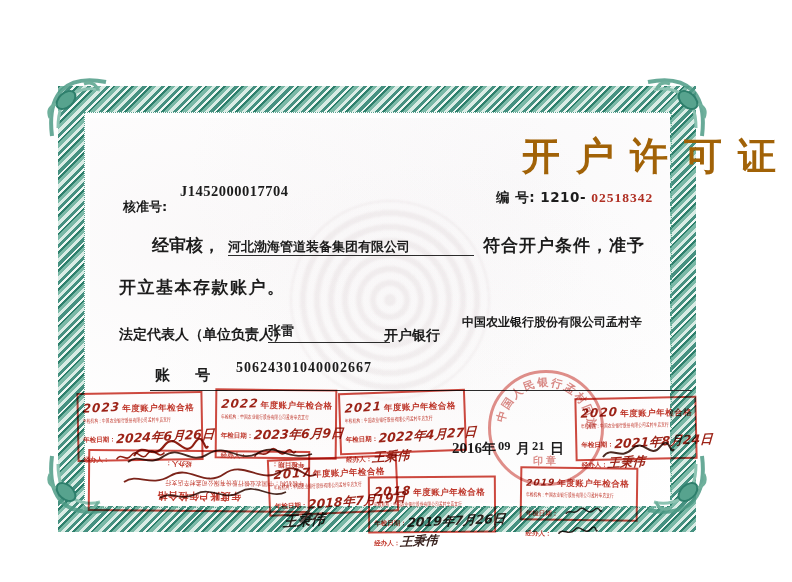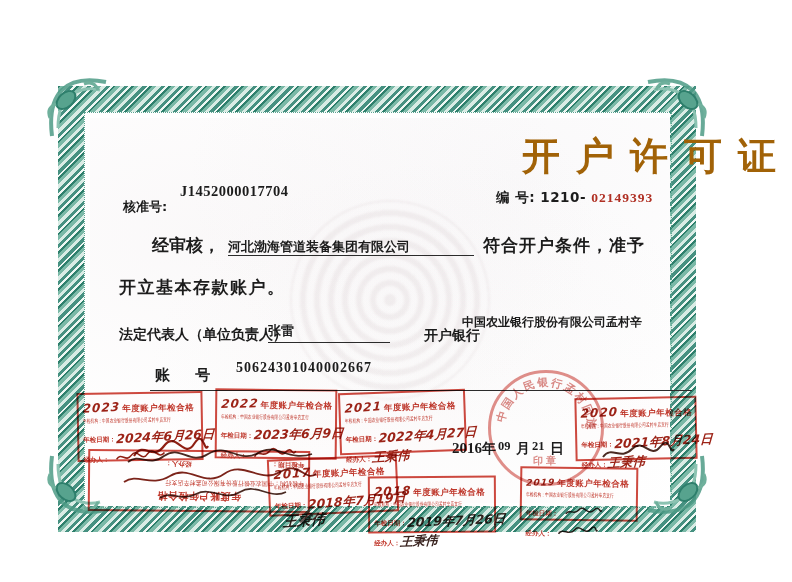--- a/index.html
+++ b/index.html
@@ -62,21 +62,21 @@
     font-size:13px;font-weight:600;border-bottom:1.5px solid #2b2b2b;
     padding-bottom:0;height:17px;
   }
   .review-suffix{position:absolute;left:483px;top:234px;font-size:17px;font-weight:bold;letter-spacing:1px;}
   .account-line{position:absolute;left:119px;top:276px;font-size:17px;font-weight:bold;letter-spacing:1.5px;}
   .legal-label{position:absolute;left:119px;top:326px;font-size:14px;font-weight:bold;}
   .legal-name{
     position:absolute;left:268px;top:322px;width:122px;font-size:13px;font-weight:600;
     border-bottom:1.5px solid #2b2b2b;height:20px;
   }
-  .bank-label{position:absolute;left:424px;top:327px;font-size:14px;font-weight:bold;}
+  .bank-label{position:absolute;left:384px;top:327px;font-size:14px;font-weight:bold;}
   .bank-top{position:absolute;left:462px;top:314px;font-size:12px;font-weight:600;white-space:nowrap;}
   .bank-bottom{
     position:absolute;left:458px;top:328px;width:234px;font-size:12px;font-weight:600;
     border-bottom:1.5px solid #2b2b2b;height:16px;
   }
   .acct-label{position:absolute;left:155px;top:366px;font-size:15px;font-weight:bold;letter-spacing:10px;}
   .acct-num{
     position:absolute;left:236px;top:360px;font-size:14px;font-weight:600;
     font-family:"Liberation Serif","DejaVu Serif",serif;letter-spacing:1px;
   }
@@ -169,21 +169,21 @@
 
 <div class="watermark"></div>
 
 <div class="content">
 
   <div class="cert-title">开户许可证</div>
 
   <div class="approval">核准号:</div>
   <div class="approval-val">J1452000017704</div>
 
-  <div class="serial"><span>编 号: </span><span>1210-</span> <span class="red">02149393</span></div>
+  <div class="serial"><span>编 号: </span><span>1210-</span> <span class="red">02518342</span></div>
 
   <div class="review-row">经审核，</div>
   <div class="company">河北渤海管道装备集团有限公司</div>
   <div class="review-suffix">符合开户条件，准予</div>
 
   <div class="account-line">开立基本存款账户。</div>
 
   <div class="legal-label">法定代表人（单位负责人）</div>
   <div class="legal-name">张雷</div>
 

